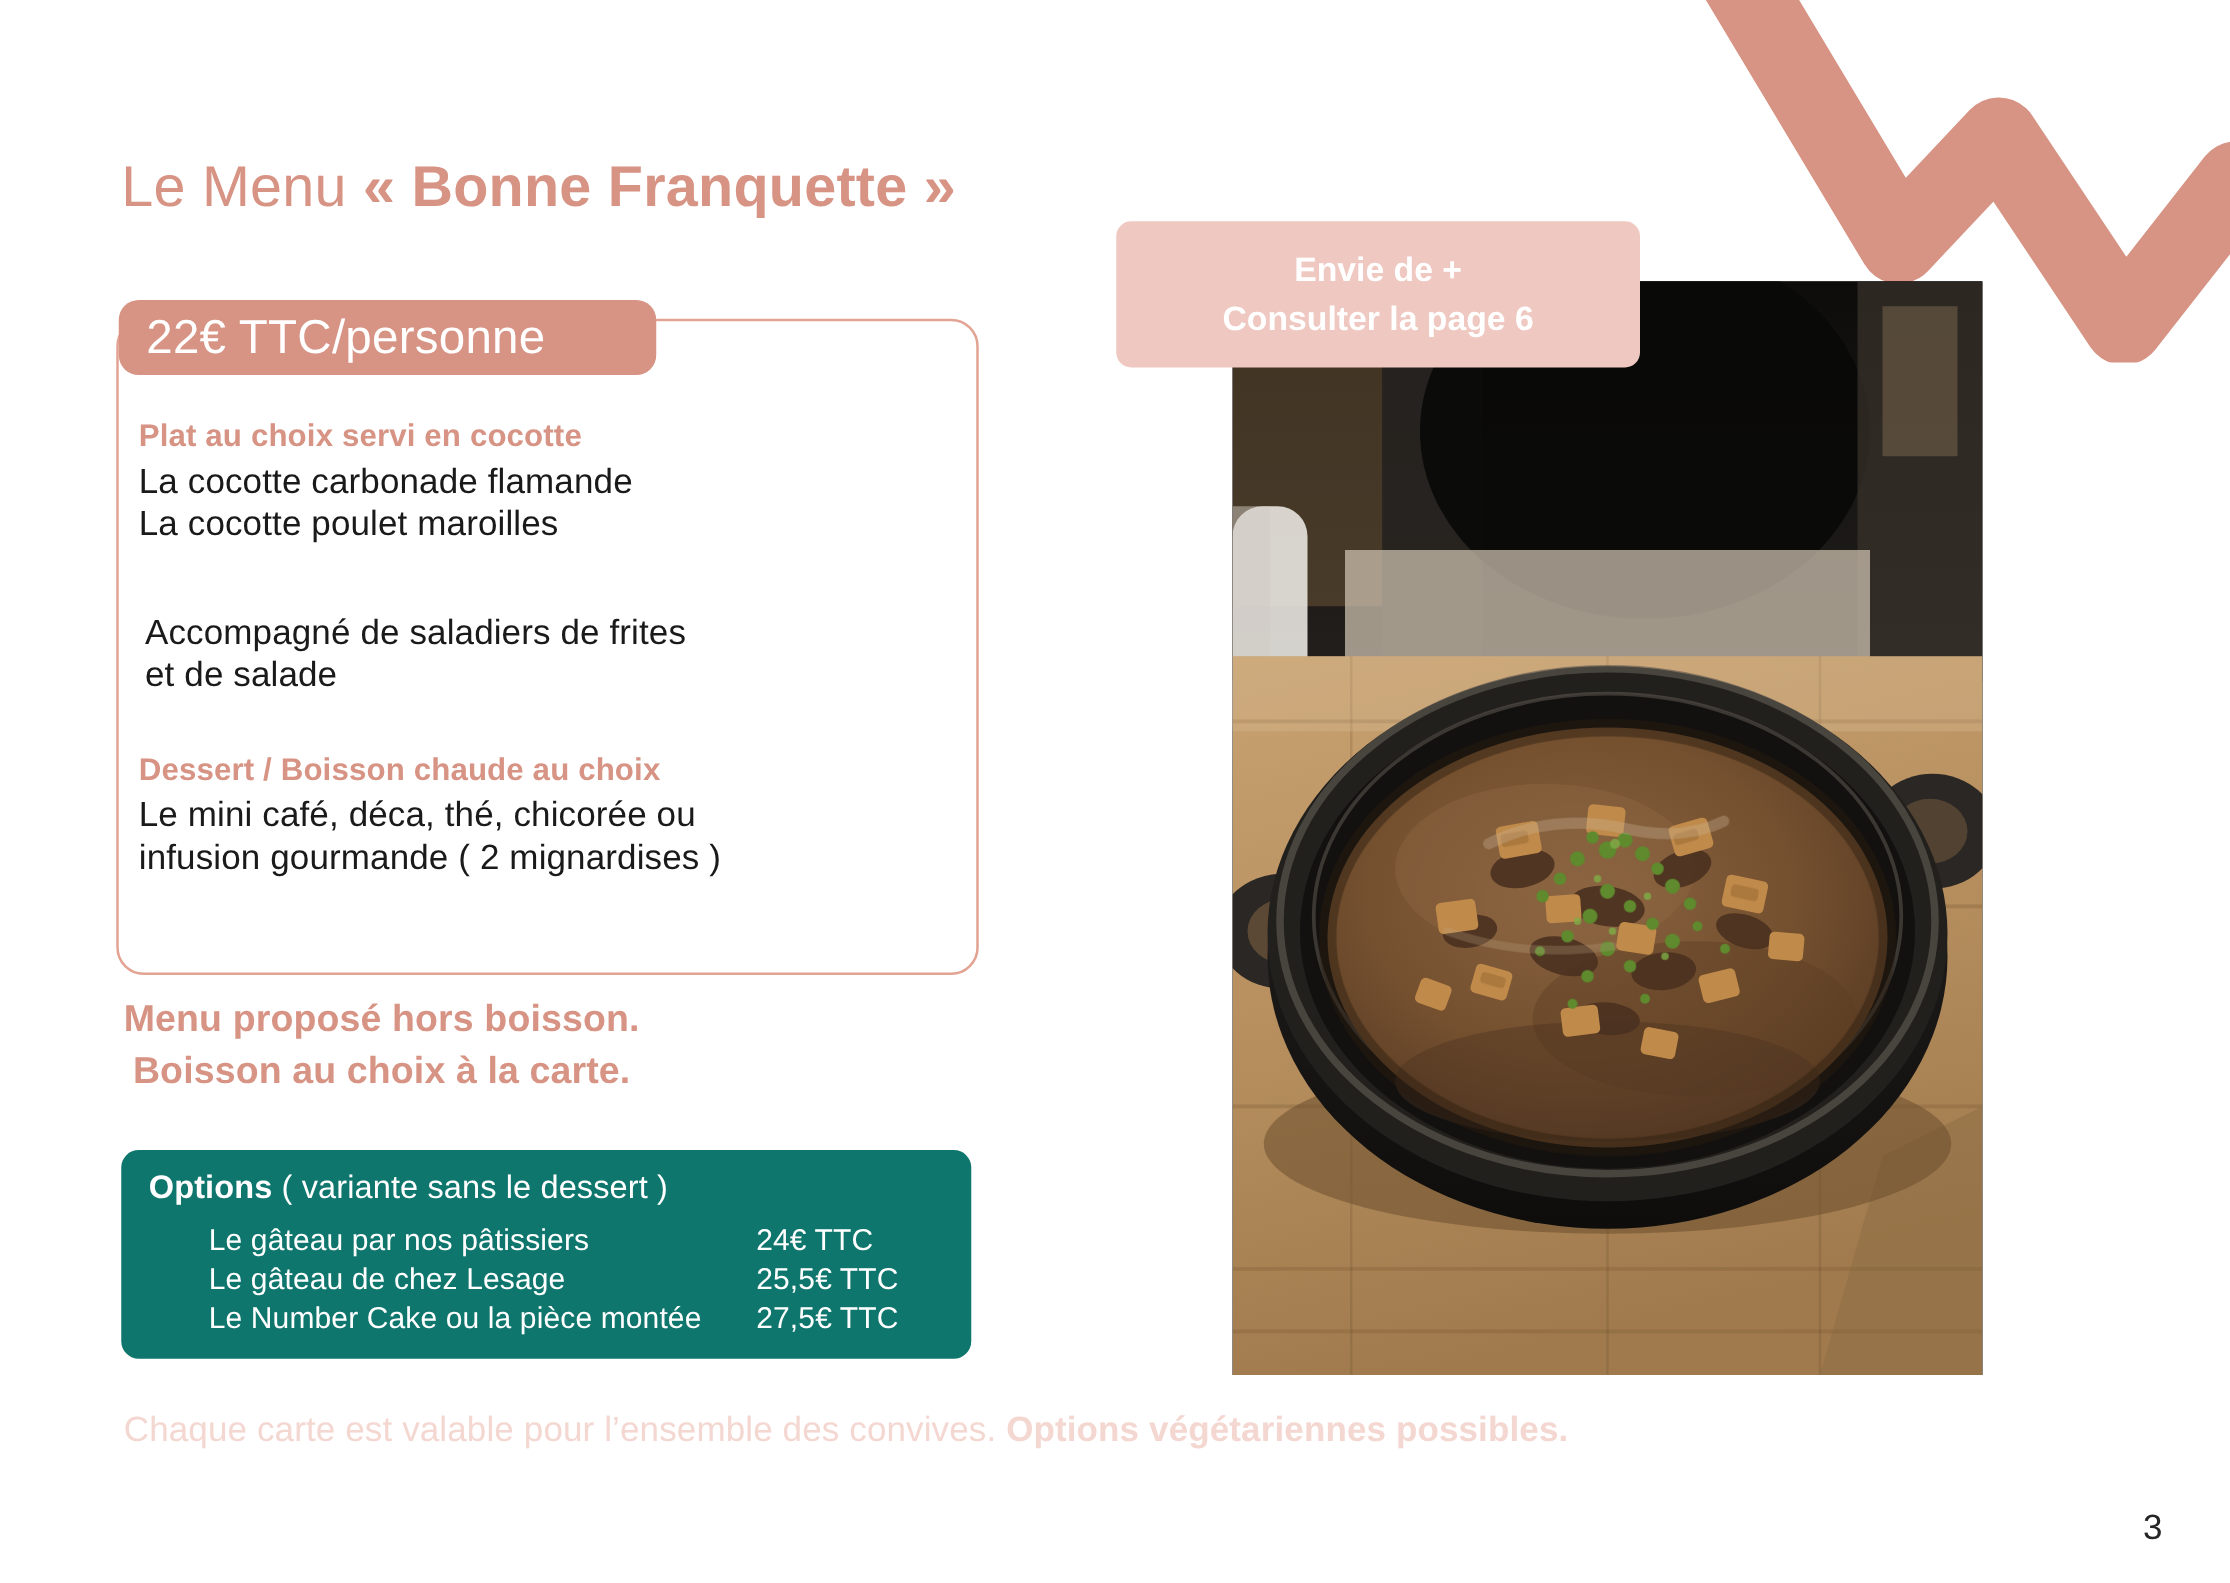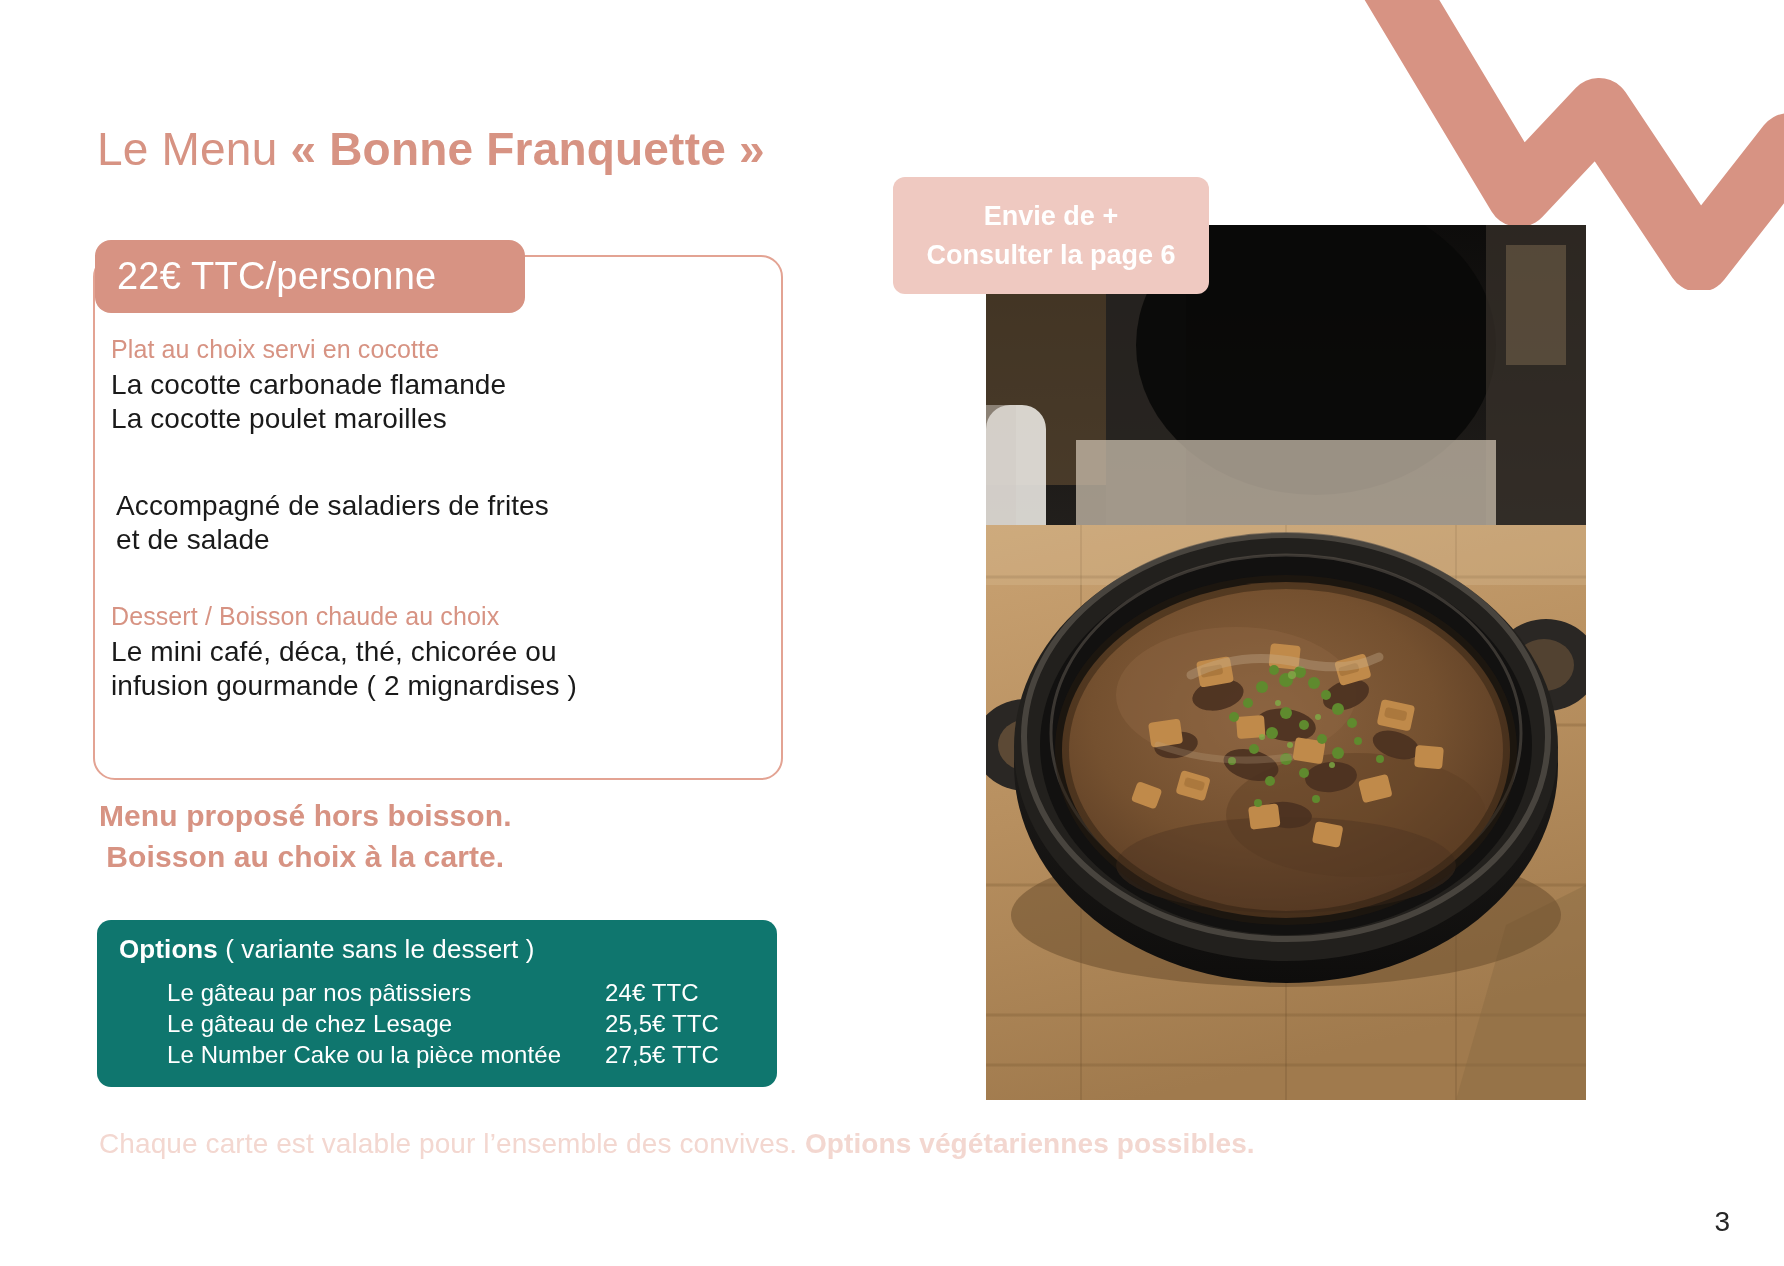--- a/index.html
+++ b/index.html
@@ -40,21 +40,21 @@
   }
   .title .light { font-weight: 400; }
   .title .bold  { font-weight: 700; }
 
   
   .price-pill {
     position: absolute;
     left: 95px;
     top: 240px;
     width: 430px;
-    height: 73px;
+    height: 60px;
     background: #d79383;
     border-radius: 16px;
     display: flex;
     align-items: center;
     padding-left: 22px;
     box-sizing: border-box;
     z-index: 3;
   }
   .price-pill span {
     color: #ffffff;
@@ -78,21 +78,21 @@
   .menu-card-inner {
     position: absolute;
     left: 111px;
     top: 335px;
     width: 660px;
     z-index: 2;
   }
   .sec-head {
     color: #d79383;
     font-size: 25px;
-    font-weight: 400;
+    font-weight: 700;
     letter-spacing: 0.1px;
     margin: 0 0 4px 0;
   }
   .sec-line {
     color: #1a1a1a;
     font-size: 28px;
     font-weight: 400;
     line-height: 1.23;
     margin: 0;
     letter-spacing: 0.1px;
@@ -158,21 +158,21 @@
     letter-spacing: 0.1px;
   }
   .footer .f-bold { font-weight: 700; }
   .footer .f-norm { font-weight: 400; }
 
   
   .badge {
     position: absolute;
     left: 893px;
     top: 177px;
-    width: 316px;
+    width: 419px;
     height: 117px;
     background: #efc9c1;
     border-radius: 12px;
     z-index: 5;
     display: flex;
     flex-direction: column;
     align-items: center;
     justify-content: center;
     color: #ffffff;
     font-weight: 700;

